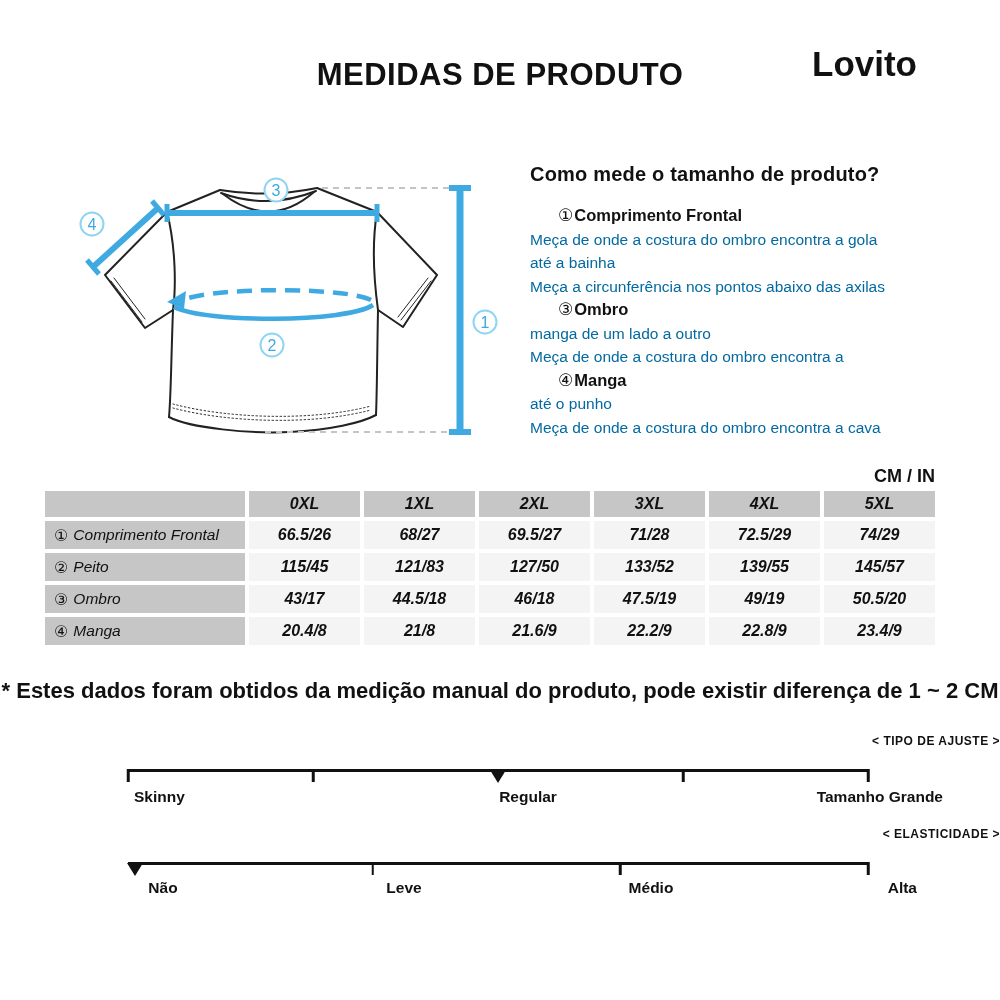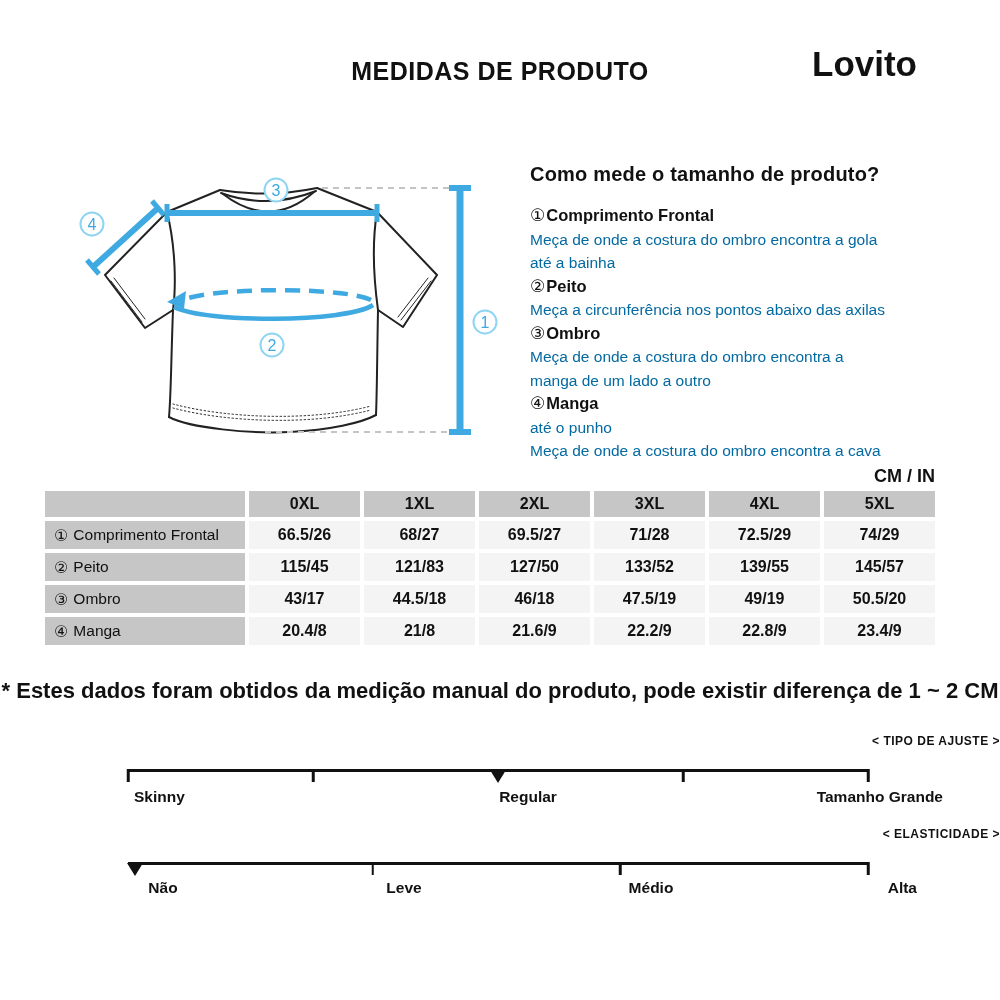--- a/index.html
+++ b/index.html
@@ -1,38 +1,38 @@
 <!DOCTYPE html>
 <html><head>
 <meta charset="utf-8">
 <style>
   html,body{margin:0;padding:0;background:#fff;}
   body{width:1000px;height:1000px;position:relative;overflow:hidden;
        font-family:"Liberation Sans","DejaVu Sans",sans-serif;color:#111;}
   .abs{position:absolute;}
 
   
-  .title{left:0;right:0;top:57px;text-align:center;font-size:25px;font-weight:800;letter-spacing:.5px;}
+  .title{left:0;right:0;top:57px;text-align:center;font-size:31px;font-weight:800;letter-spacing:.5px;}
   .brand{left:812px;top:44px;font-size:35px;font-weight:700;letter-spacing:0;}
 
   
   .guide{left:530px;top:163px;width:420px;}
   .g-head{font-size:20px;font-weight:700;margin-bottom:18px;letter-spacing:.2px;}
-  .g-title{font-size:16.5px;font-weight:700;line-height:23.5px;white-space:nowrap;}
+  .g-title{font-size:16.5px;font-weight:700;line-height:23.5px;white-space:nowrap;margin-left:28px;}
   .g-num{font-weight:400;font-size:17px;margin-right:1px;}
   .g-desc{font-size:15.5px;color:#0369a1;line-height:23.5px;white-space:nowrap;}
 
   
   .units{top:466px;left:0;width:935px;text-align:right;font-size:18px;font-weight:700;}
 
   
   .sizetable{left:45px;top:491px;width:890px;display:grid;
              grid-template-columns:200px repeat(6,1fr);
              grid-template-rows:26px 28px 28px 28px 28px;gap:4px;}
-  .cell{display:flex;align-items:center;justify-content:center;font-size:16px;}
+  .cell{display:flex;align-items:center;justify-content:center;font-size:16px;font-style:italic;}
   .cell.head{background:#c6c6c6;font-weight:700;}
   .cell.rowlab{background:#c6c6c6;justify-content:flex-start;padding-left:9px;font-weight:400;font-size:15.5px;}
   .cell.rowlab .cnum{font-size:16px;margin-right:5px;}
   .cell.val{background:#f4f4f4;font-weight:700;}
 
   
   .footnote{left:0;right:0;top:678px;text-align:center;font-size:22px;font-weight:700;}
 
   
   .scale-title{left:0;right:0;text-align:right;font-size:12px;font-weight:800;letter-spacing:.5px;}
@@ -115,30 +115,27 @@
 
 <div class="abs guide">
   <div class="g-head">Como mede o tamanho de produto?</div>
 
   <div class="g-title">
     <span class="g-num">①</span><span>Comprimento Frontal</span>
   </div>
   <div class="g-desc">Meça de onde a costura do ombro encontra a gola</div>
   <div class="g-desc">até a bainha</div>
 
-  <div class="g-title">
-    <span class="g-num">②</span><span>Peito</span>
-  </div>
   <div class="g-desc">Meça a circunferência nos pontos abaixo das axilas</div>
 
   <div class="g-title">
     <span class="g-num">③</span><span>Ombro</span>
   </div>
+  <div class="g-desc">manga de um lado a outro</div>
   <div class="g-desc">Meça de onde a costura do ombro encontra a</div>
-  <div class="g-desc">manga de um lado a outro</div>
 
   <div class="g-title">
     <span class="g-num">④</span><span>Manga</span>
   </div>
   <div class="g-desc">até o punho</div>
   <div class="g-desc">Meça de onde a costura do ombro encontra a cava</div>
 </div>
 
 <div class="abs units">CM / IN</div>
 

